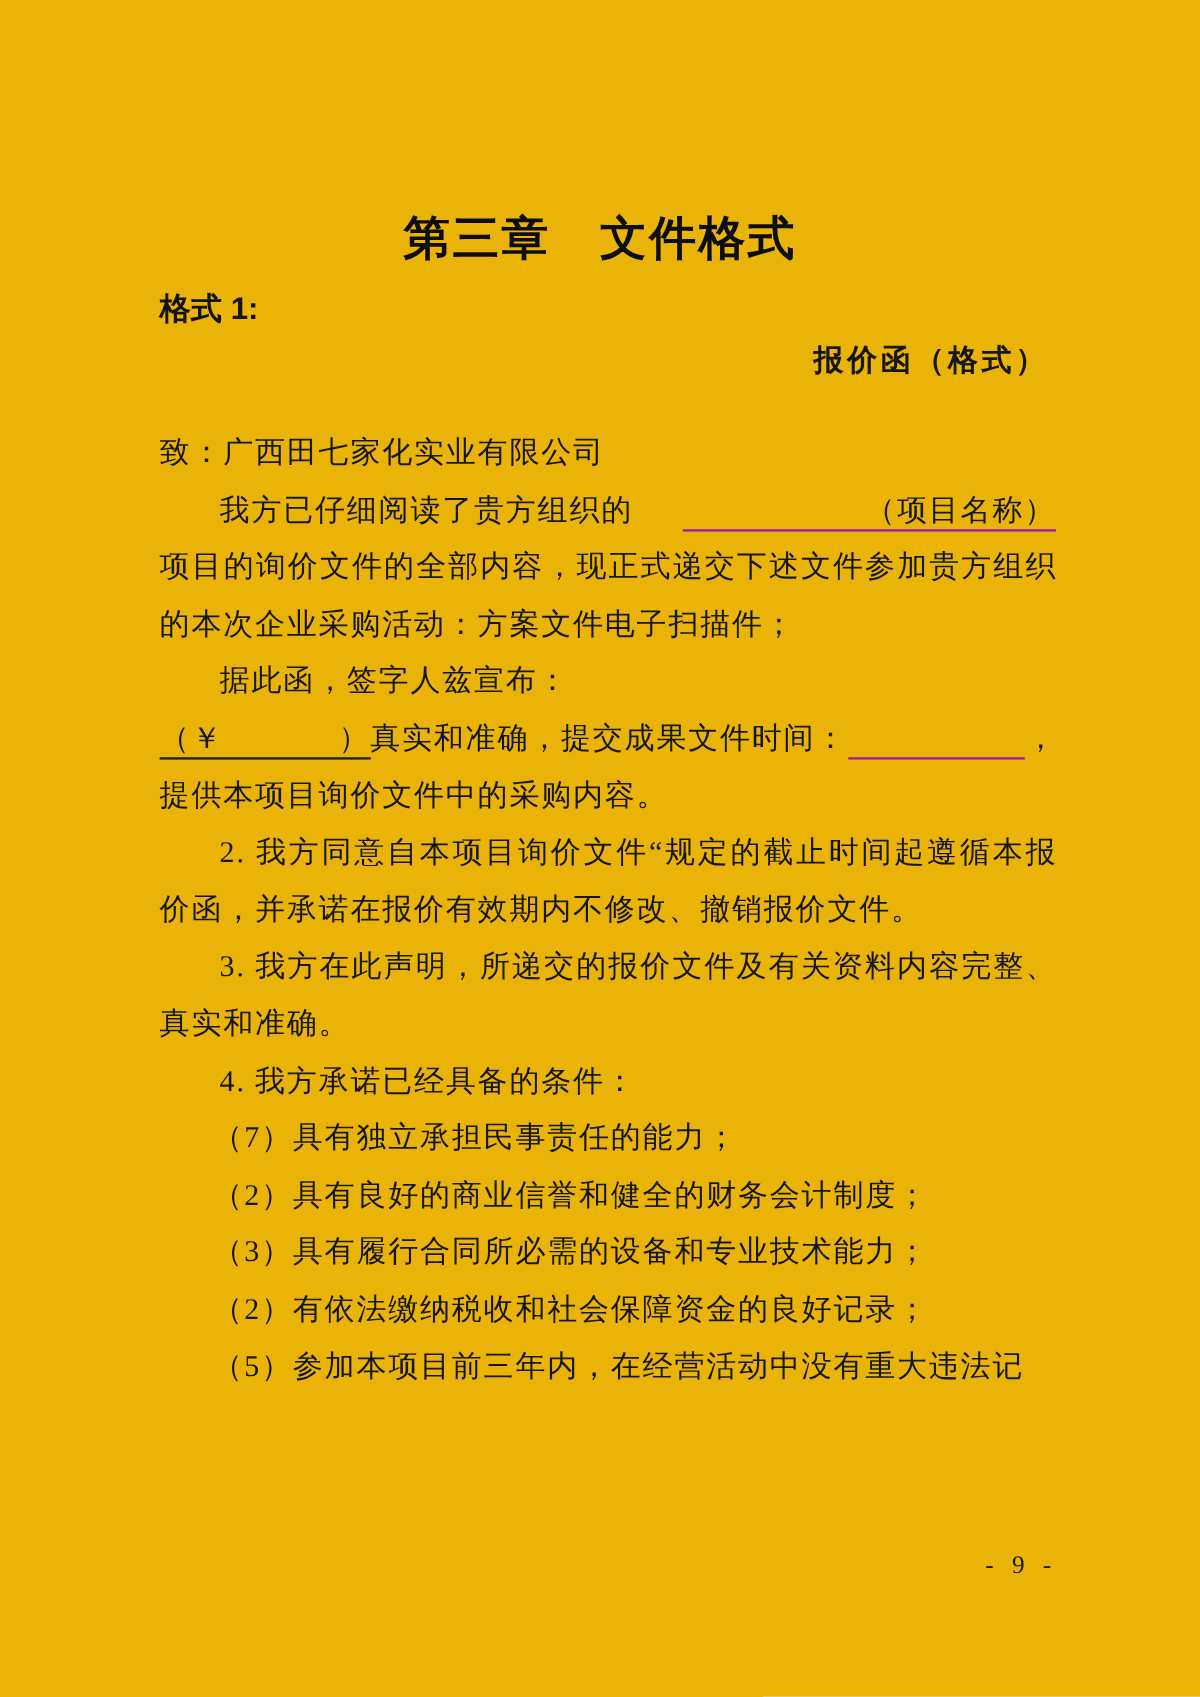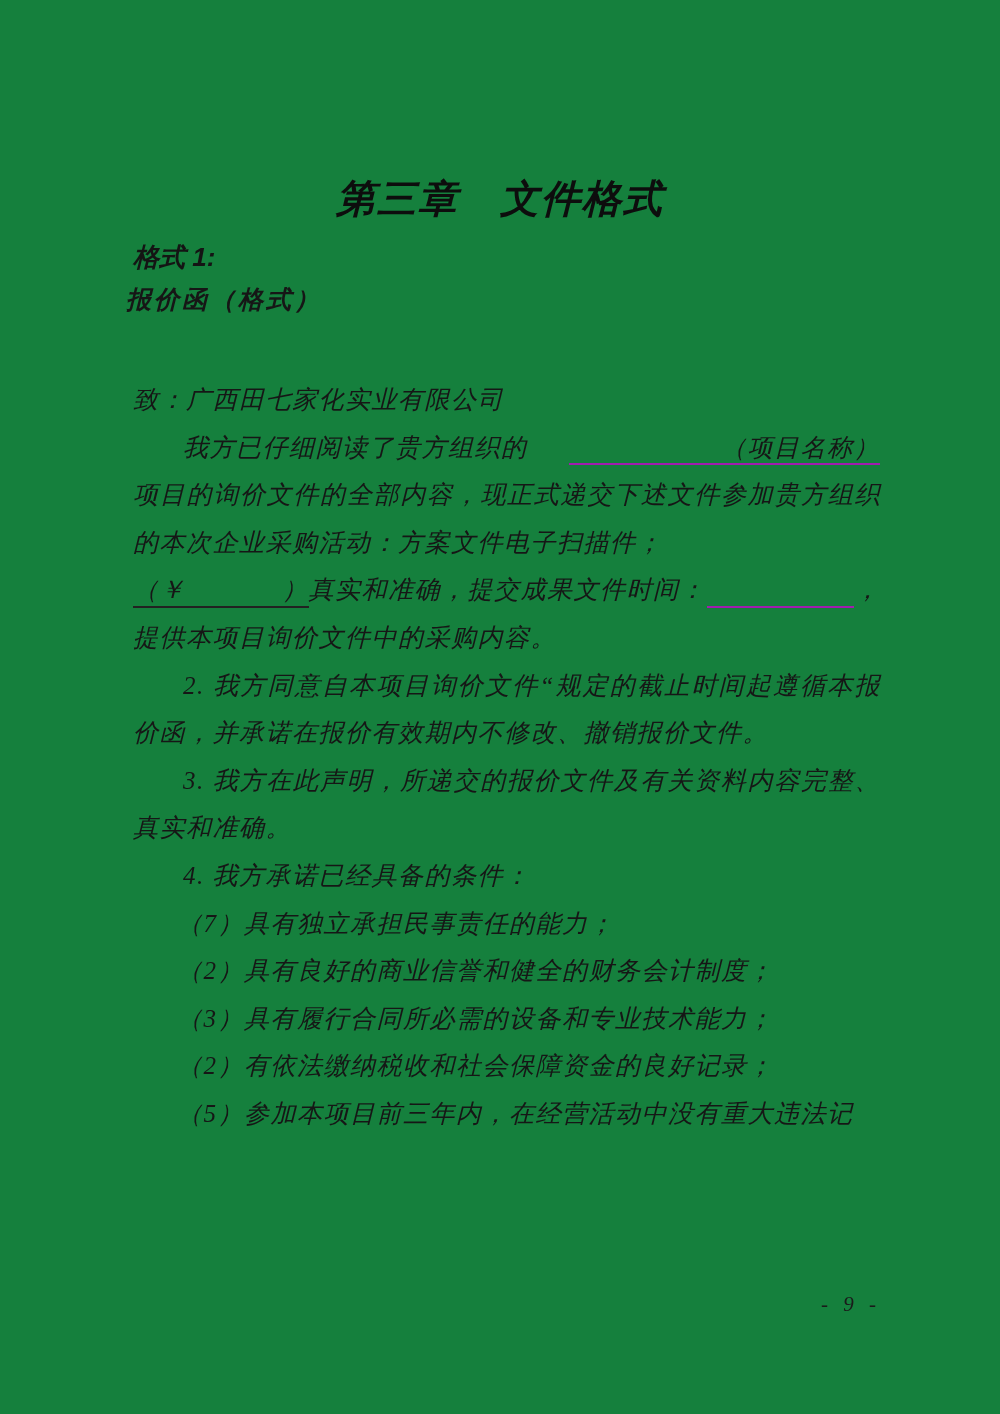--- a/index.html
+++ b/index.html
@@ -1,25 +1,24 @@
 <!DOCTYPE html>
 <html><head>
 <meta charset="utf-8">
 <style>
   html, body { margin: 0; padding: 0; background: #e8e8e8; }
   .page {
     position: relative;
     width: 1000px;
     height: 1414px;
     margin: 0 auto;
-    background: #15803d;
+    background: #eab308;
     color: #161616;
     font-family: "Liberation Serif", "DejaVu Serif", serif;
     overflow: hidden;
-    font-style: italic;
   }
   .chapter-title {
     position: absolute;
     top: 172px; left: 126px; width: 748px;
     text-align: center;
     font-family: "Liberation Sans", "DejaVu Sans", sans-serif;
     font-weight: 700;
     font-size: 39px;
     letter-spacing: 2px;
     color: #0d0d0d;
@@ -28,28 +27,28 @@
     position: absolute;
     top: 240px; left: 133px;
     font-family: "Liberation Sans", "DejaVu Sans", sans-serif;
     font-weight: 700;
     font-size: 26px;
     color: #141414;
   }
   .letter-title {
     position: absolute;
     top: 283px; left: 126px; width: 748px;
-    text-align: left;
+    text-align: right;
     font-size: 25px;
     font-weight: 600;
     letter-spacing: 3px;
   }
   .doc-body {
     position: absolute;
-    top: 376px; left: 133px; width: 748px;
+    top: 354px; left: 133px; width: 748px;
     font-size: 25px;
     line-height: 47.6px;
     letter-spacing: 1.5px;
   }
   .para { text-align: justify; }
   .indent { text-indent: 50px; }
   .cond { text-indent: 44px; }
   .vline { display: flex; align-items: baseline; }
   .vline.p-indent { padding-left: 50px; gap: 40px; }
   .fill {
@@ -97,20 +96,21 @@
     <div class="para">致：广西田七家化实业有限公司</div>
 
     <div class="vline p-indent">
       <span class="nowrap">我方已仔细阅读了贵方组织的</span>
       <span class="fill">
           <span>（项目名称）</span>
         </span>
     </div>
     <div class="para">项目的询价文件的全部内容，现正式递交下述文件参加贵方组织的本次企业采购活动：方案文件电子扫描件；</div>
 
+    <div class="para indent">据此函，签字人兹宣布：</div>
 
 
     <div class="vline">
       <span class="ulgroup">
         <span>（￥</span>
         <span class="gap"></span>
         <span>）</span>
       </span>
       <span class="nowrap">真实和准确，提交成果文件时间：</span>
       <span class="fill"></span>

